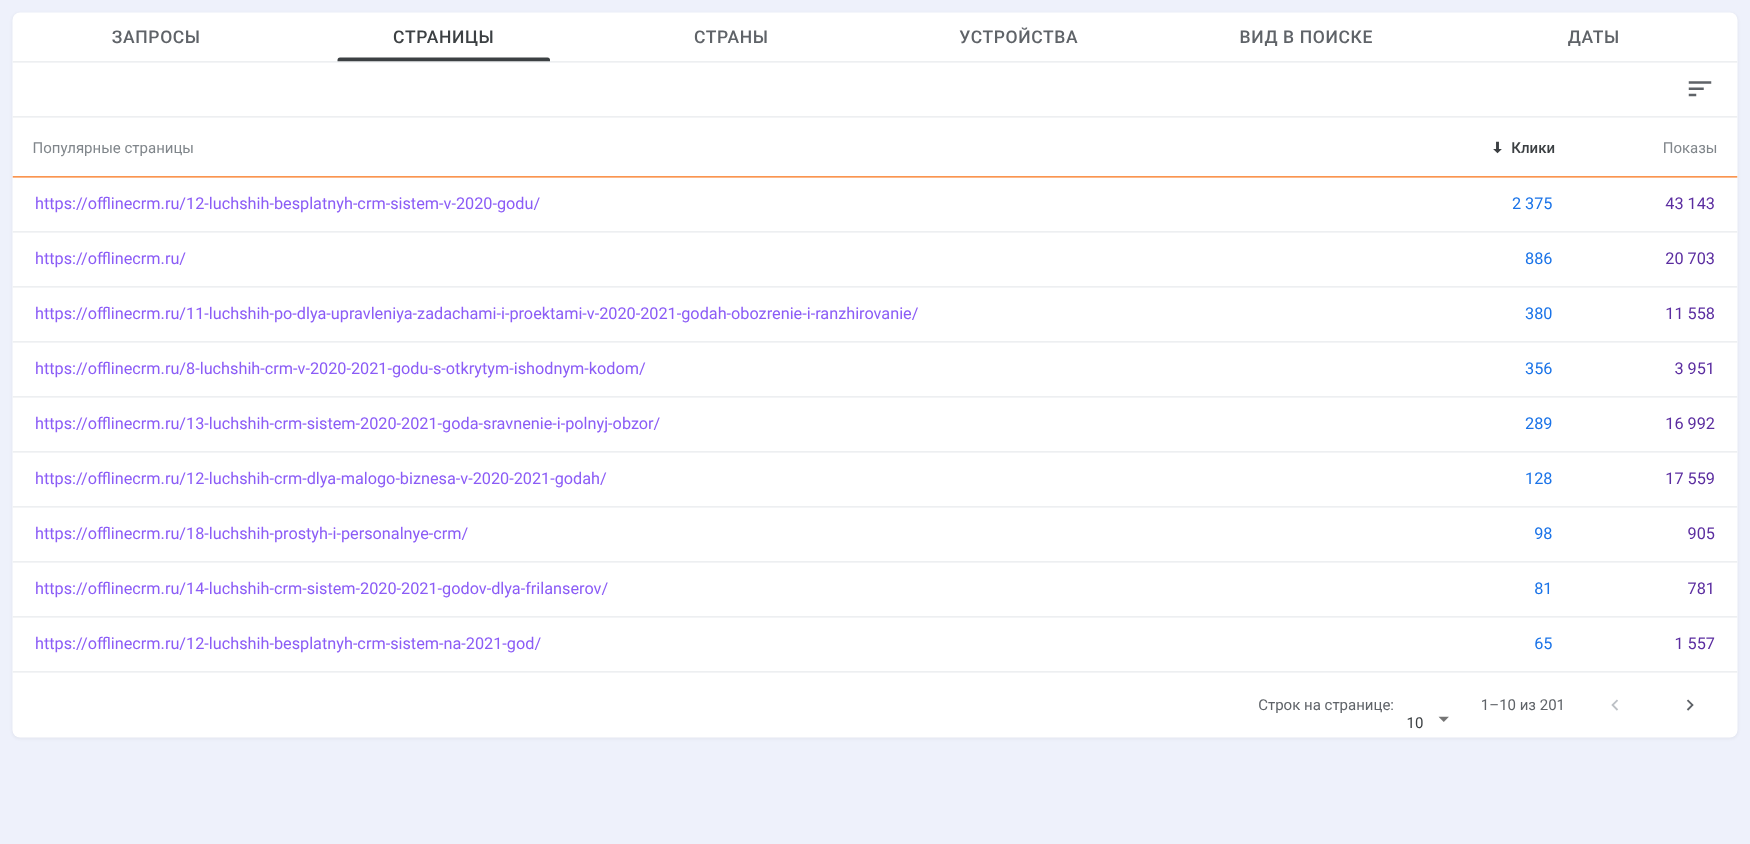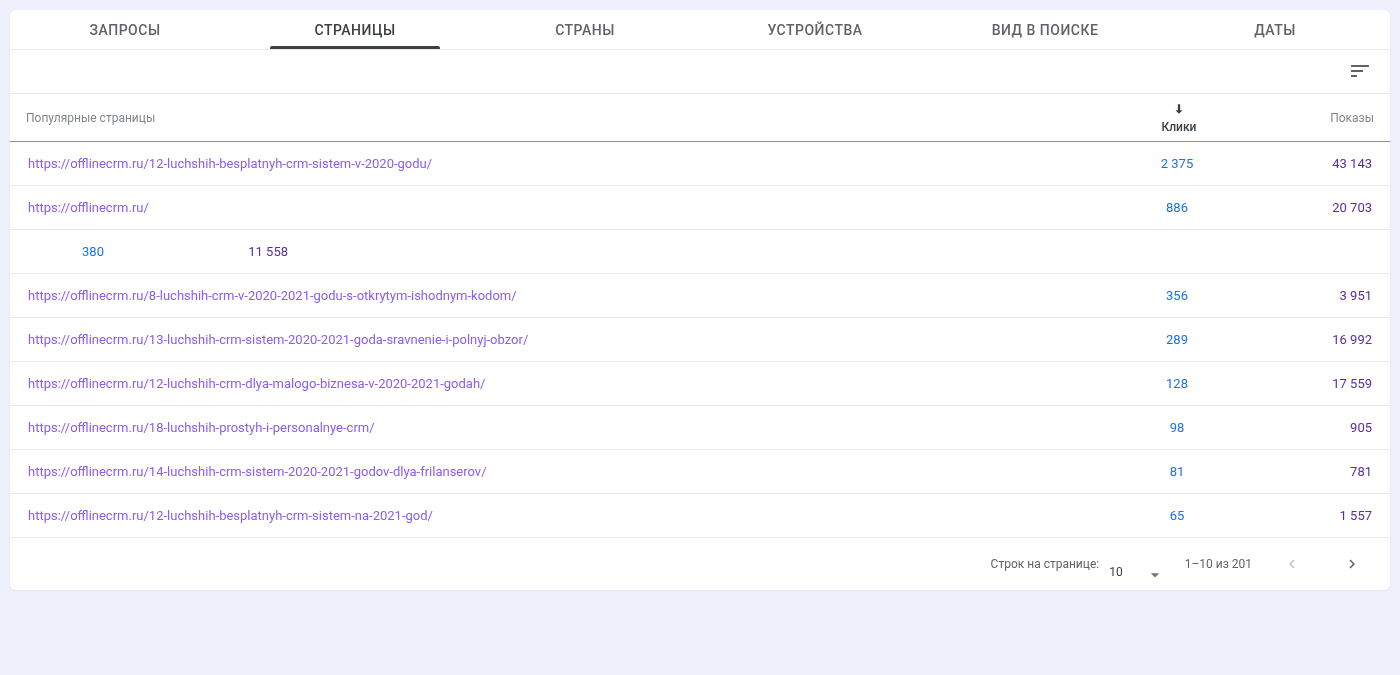--- a/index.html
+++ b/index.html
@@ -80,21 +80,20 @@
   .col-clicks {
     width: 130px;
     text-align: right;
     font-size: 12px;
     color: #3c4043;
     display: flex;
     align-items: center;
     justify-content: flex-end;
     gap: 4px;
     font-weight: 500;
-    flex-direction: column;
   }
   .col-impressions {
     width: 130px;
     text-align: right;
     font-size: 12px;
     color: #80868b;
   }
   .sort-arrow {
     width: 14px;
     height: 14px;
@@ -130,22 +129,22 @@
     font-size: 12px;
     color: #5f6368;
   }
   .rows-per-page {
     display: flex;
     align-items: center;
     gap: 10px;
   }
   .select-rows {
     display: flex;
-    align-items: flex-start;
-    gap: 22px;
+    align-items: flex-end;
+    gap: 6px;
     cursor: pointer;
     color: #3c4043;
     margin-top: 22px;
   }
   .chevron {
     width: 18px;
     height: 18px;
     fill: #5f6368;
     cursor: pointer;
   }
@@ -195,20 +194,21 @@
         <div class="col-page">https://offlinecrm.ru/12-luchshih-besplatnyh-crm-sistem-v-2020-godu/</div>
         <div class="col-clicks">2 375</div>
         <div class="col-impressions">43 143</div>
       </div>
       <div class="row">
         <div class="col-page">https://offlinecrm.ru/</div>
         <div class="col-clicks">886</div>
         <div class="col-impressions">20 703</div>
       </div>
       <div class="row">
+        <div class="col-page">https://offlinecrm.ru/11-luchshih-po-dlya-upravleniya-zadachami-i-proektami-v-2020-2021-godah-obozrenie-i-ranzhirovanie/</div>
         <div class="col-clicks">380</div>
         <div class="col-impressions">11 558</div>
       </div>
       <div class="row">
         <div class="col-page">https://offlinecrm.ru/8-luchshih-crm-v-2020-2021-godu-s-otkrytym-ishodnym-kodom/</div>
         <div class="col-clicks">356</div>
         <div class="col-impressions">3 951</div>
       </div>
       <div class="row">
         <div class="col-page">https://offlinecrm.ru/13-luchshih-crm-sistem-2020-2021-goda-sravnenie-i-polnyj-obzor/</div>

